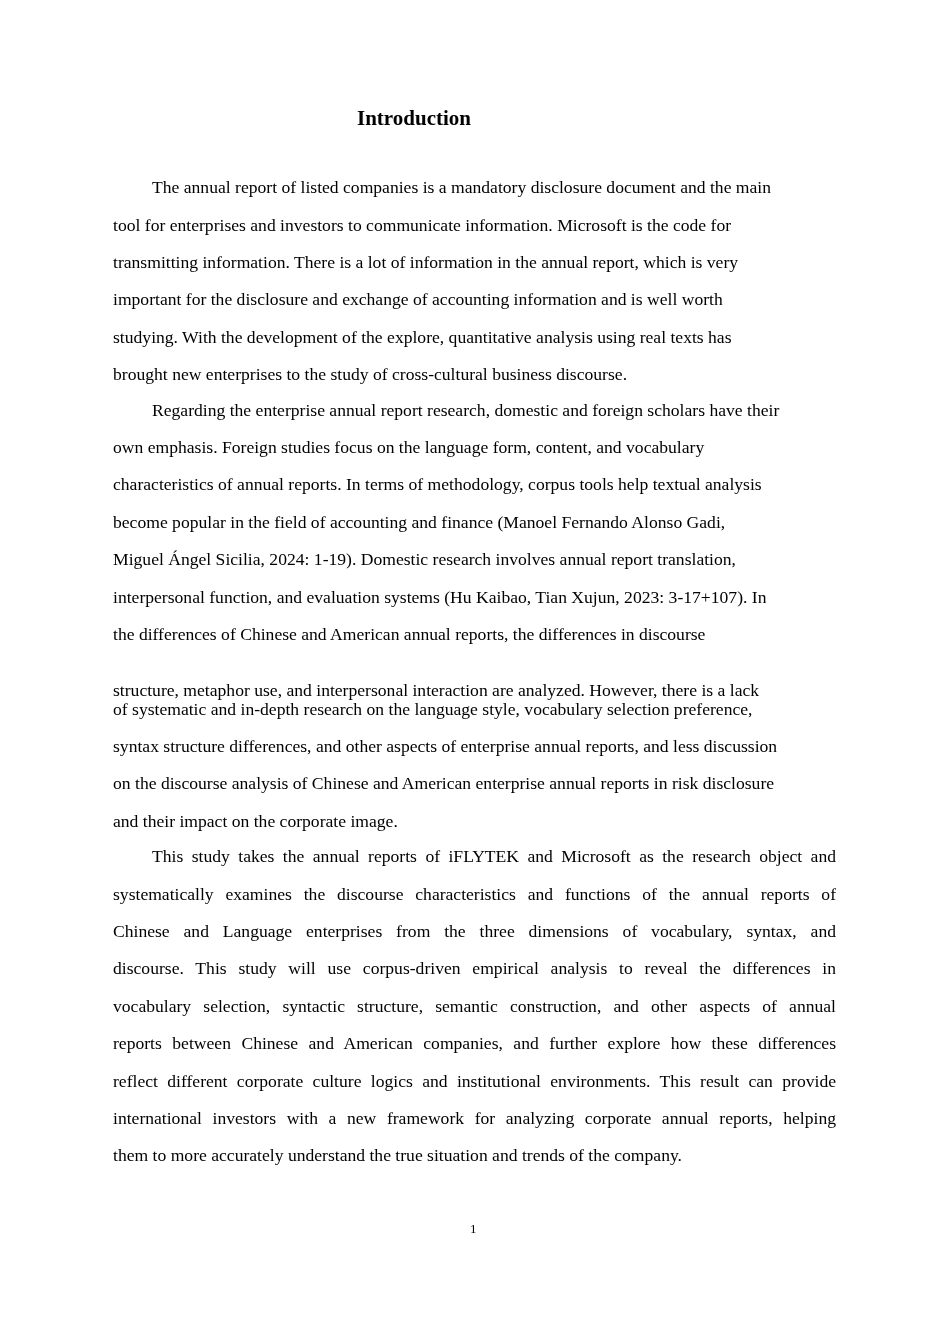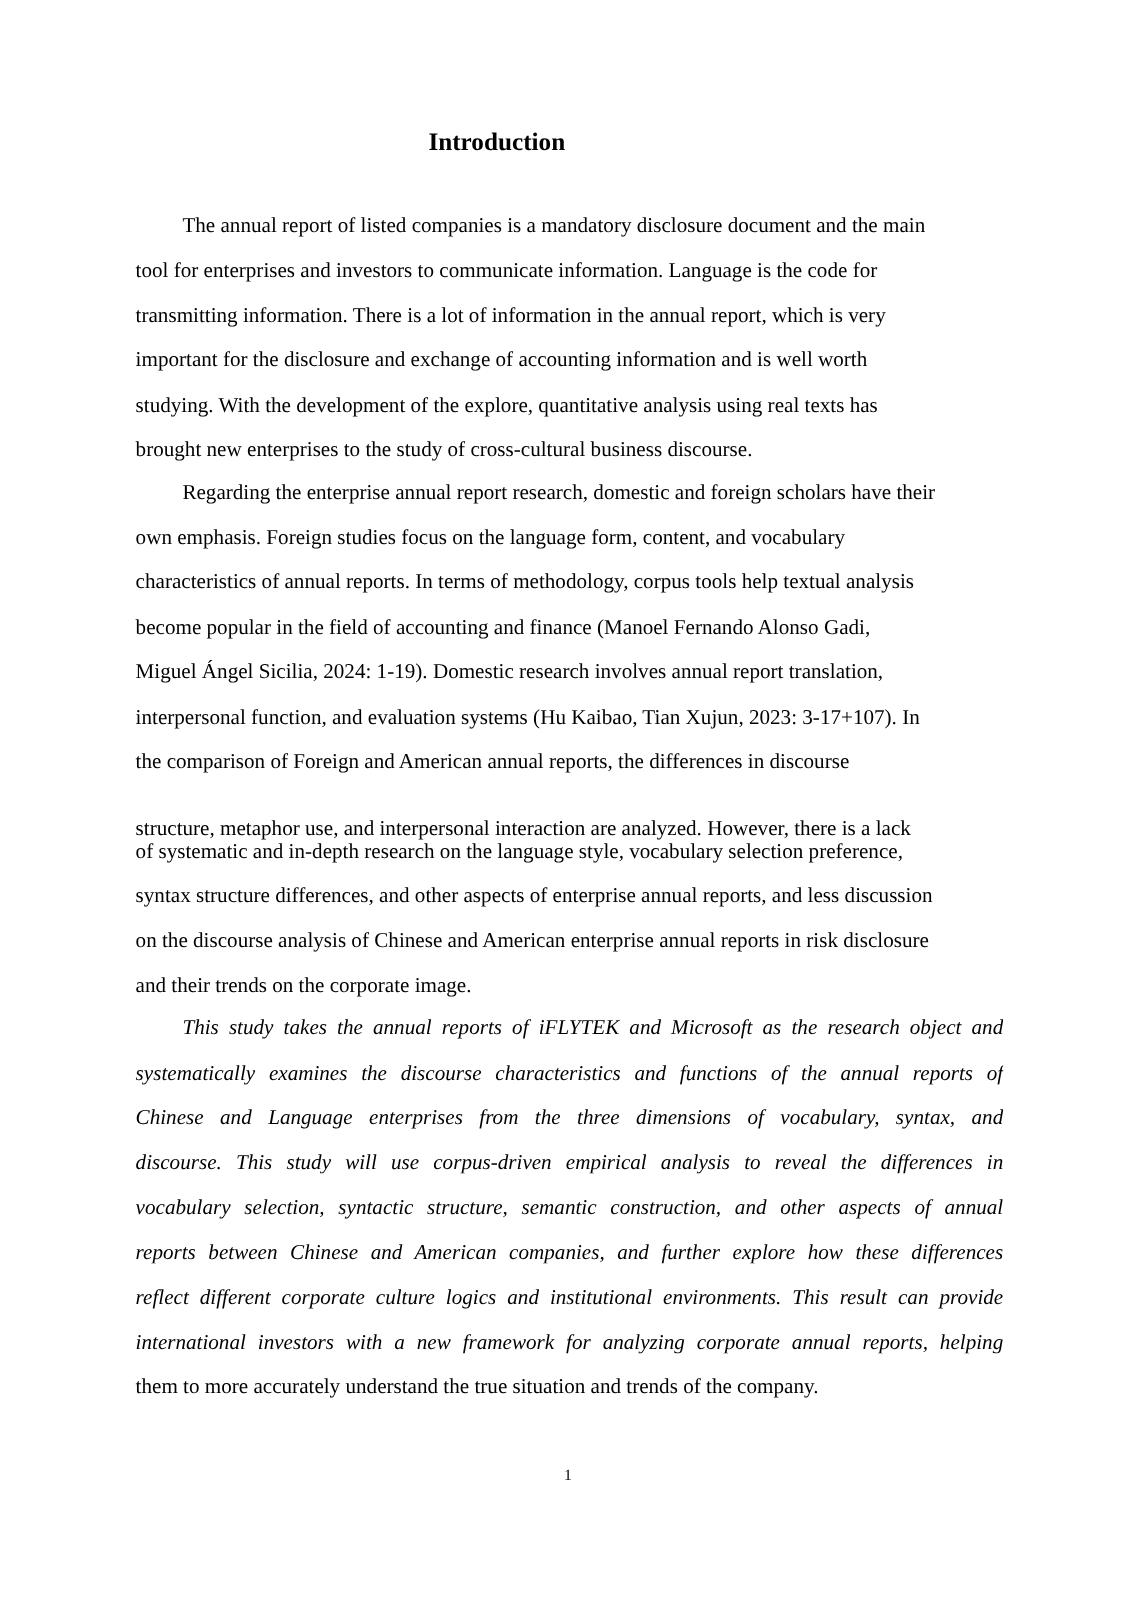--- a/index.html
+++ b/index.html
@@ -4,51 +4,51 @@
 <style>
   html, body { margin: 0; padding: 0; background: #ffffff; }
   body { width: 950px; height: 1344px; position: relative; overflow: hidden;
          font-family: "Liberation Serif", "DejaVu Serif", serif; color: #000; }
   .page { position: absolute; left: 0; top: 0; width: 792px; height: 1344px; background: #fff; }
   .title { position: absolute; left: 357px; top: 106px; font-size: 21px; font-weight: bold;
            white-space: nowrap; line-height: 24px; }
   .line { position: absolute; left: 113px; width: 723px; font-size: 17.6px; line-height: 20px;
           white-space: nowrap; }
   .line.indent { left: 152px; width: 684px; }
-  .line.just { text-align: justify; text-align-last: justify; white-space: normal; height: 20px; overflow: hidden; font-style: italic; }
+  .line.just { text-align: justify; text-align-last: justify; white-space: normal; height: 20px; overflow: hidden; }
   .pagenum { position: absolute; left: 470px; top: 1221px; font-size: 13px; line-height: 16px; }
 </style>
 </head>
 <body>
 
 <div class="page">
   <div class="title">Introduction</div>
 
   <div>
     <div class="line indent" style="top:177px">The annual report of listed companies is a mandatory disclosure document and the main</div>
-    <div class="line" style="top:215px">tool for enterprises and investors to communicate information. Language is the code for</div>
+    <div class="line" style="top:215px">tool for enterprises and investors to communicate information. Microsoft is the code for</div>
     <div class="line" style="top:252px">transmitting information. There is a lot of information in the annual report, which is very</div>
     <div class="line" style="top:289px">important for the disclosure and exchange of accounting information and is well worth</div>
     <div class="line" style="top:327px">studying. With the development of the explore, quantitative analysis using real texts has</div>
     <div class="line" style="top:364px">brought new enterprises to the study of cross-cultural business discourse.</div>
   </div>
 
   <div>
     <div class="line indent" style="top:400px">Regarding the enterprise annual report research, domestic and foreign scholars have their</div>
     <div class="line" style="top:437px">own emphasis. Foreign studies focus on the language form, content, and vocabulary</div>
     <div class="line" style="top:474px">characteristics of annual reports. In terms of methodology, corpus tools help textual analysis</div>
     <div class="line" style="top:512px">become popular in the field of accounting and finance (Manoel Fernando Alonso Gadi,</div>
     <div class="line" style="top:549px">Miguel Ángel Sicilia, 2024: 1-19). Domestic research involves annual report translation,</div>
     <div class="line" style="top:587px">interpersonal function, and evaluation systems (Hu Kaibao, Tian Xujun, 2023: 3-17+107). In</div>
-    <div class="line" style="top:624px">the comparison of Foreign and American annual reports, the differences in discourse</div>
+    <div class="line" style="top:624px">the differences of Chinese and American annual reports, the differences in discourse</div>
     <div class="line" style="top:680px">structure, metaphor use, and interpersonal interaction are analyzed. However, there is a lack</div>
     <div class="line" style="top:699px">of systematic and in-depth research on the language style, vocabulary selection preference,</div>
     <div class="line" style="top:736px">syntax structure differences, and other aspects of enterprise annual reports, and less discussion</div>
     <div class="line" style="top:773px">on the discourse analysis of Chinese and American enterprise annual reports in risk disclosure</div>
-    <div class="line" style="top:811px">and their trends on the corporate image.</div>
+    <div class="line" style="top:811px">and their impact on the corporate image.</div>
   </div>
 
   <div>
     <div class="line indent just" style="top:846px">This study takes the annual reports of iFLYTEK and Microsoft as the research object and</div>
     <div class="line just" style="top:884px">systematically examines the discourse characteristics and functions of the annual reports of</div>
     <div class="line just" style="top:921px">Chinese and Language enterprises from the three dimensions of vocabulary, syntax, and</div>
     <div class="line just" style="top:958px">discourse. This study will use corpus-driven empirical analysis to reveal the differences in</div>
     <div class="line just" style="top:996px">vocabulary selection, syntactic structure, semantic construction, and other aspects of annual</div>
     <div class="line just" style="top:1033px">reports between Chinese and American companies, and further explore how these differences</div>
     <div class="line just" style="top:1071px">reflect different corporate culture logics and institutional environments. This result can provide</div>

